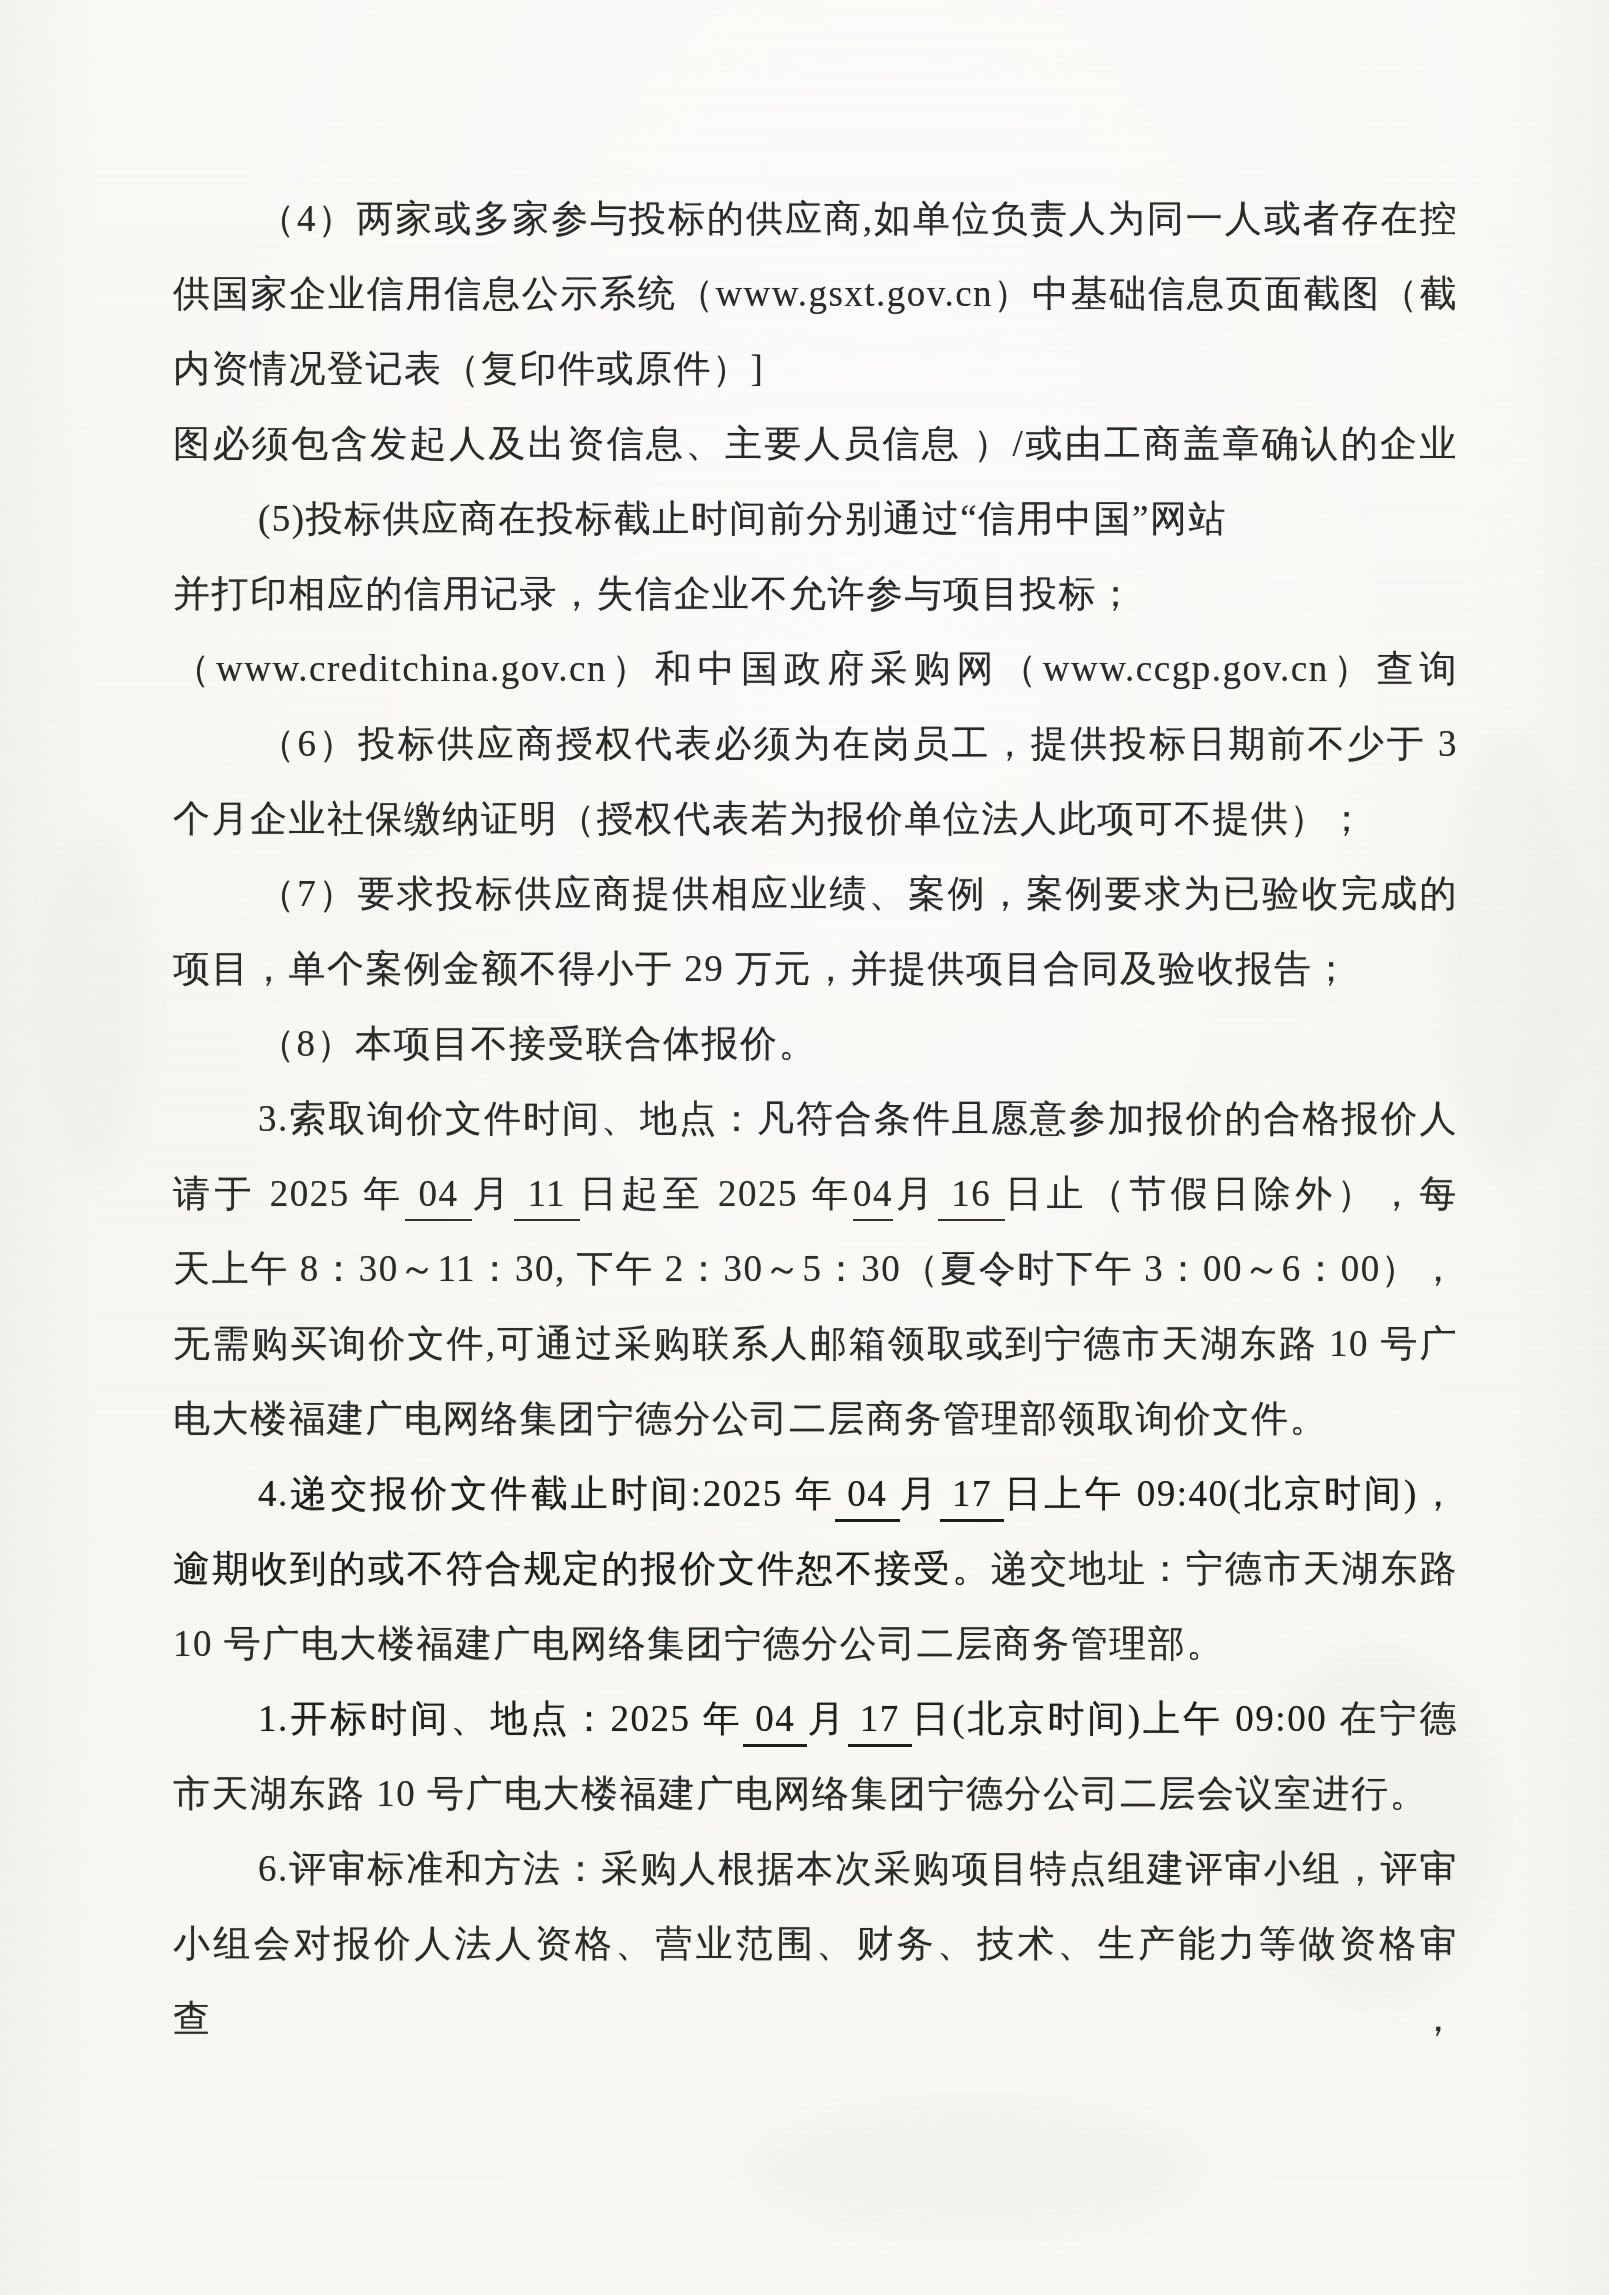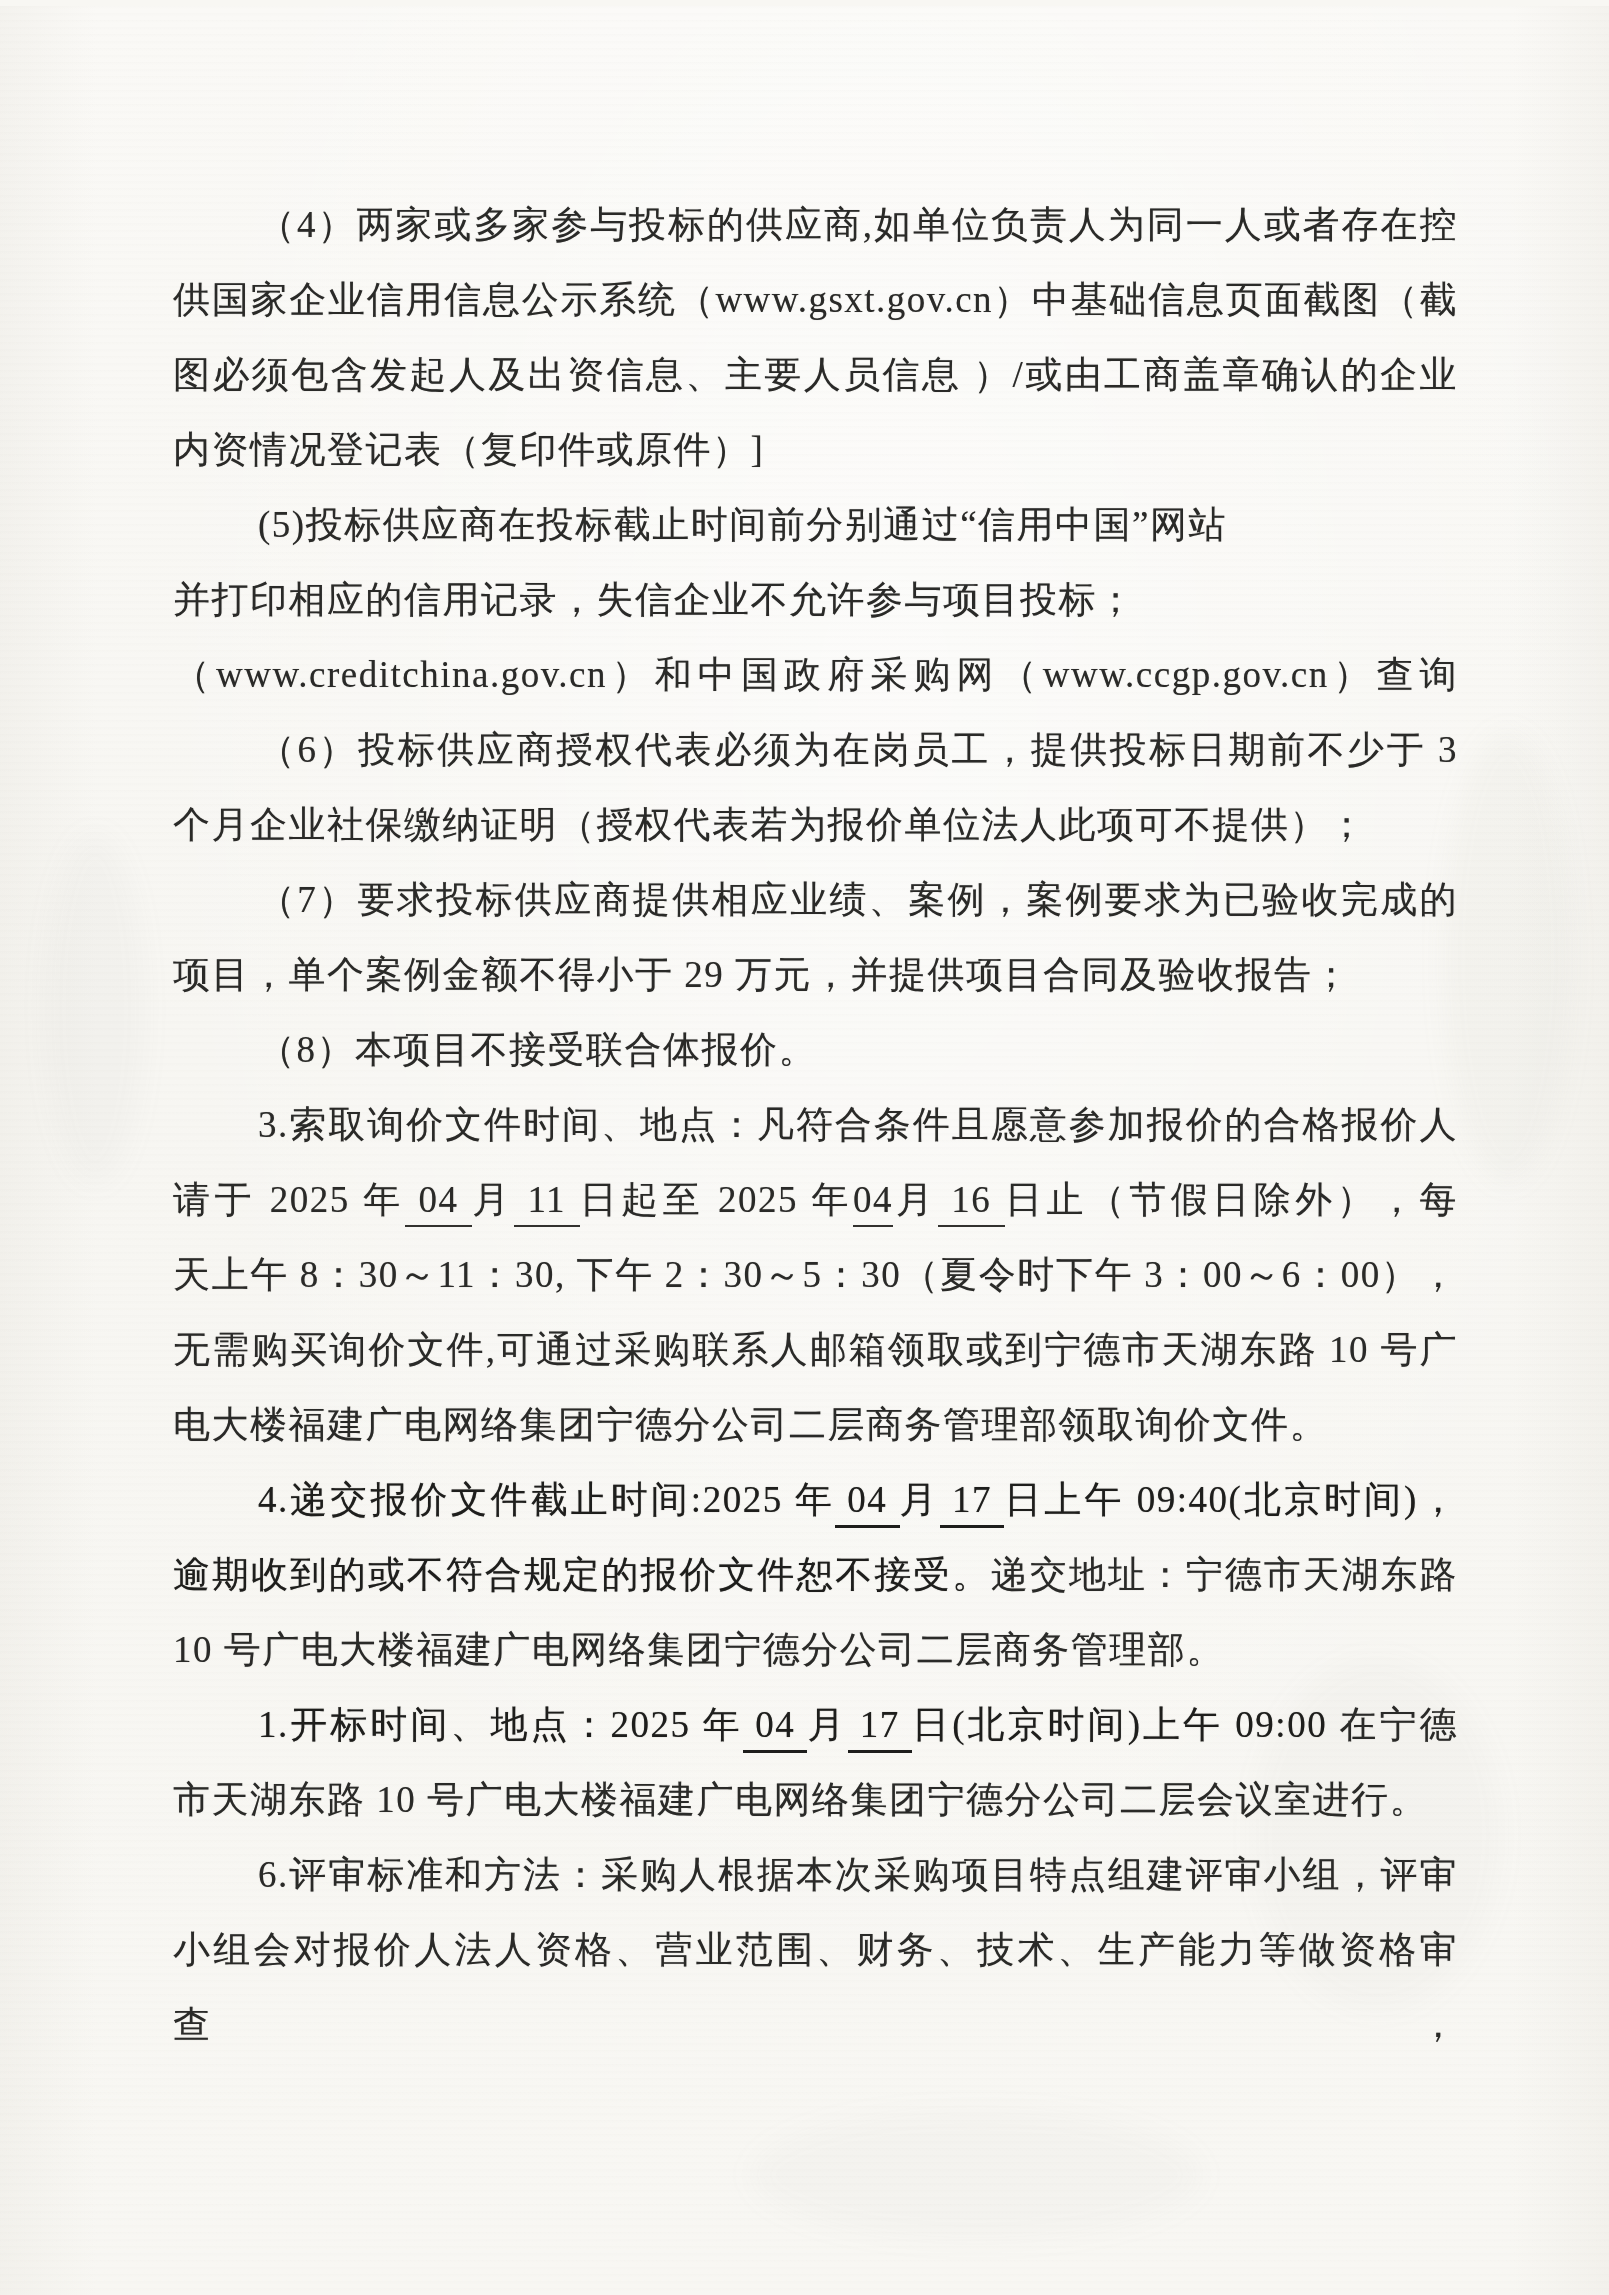--- a/index.html
+++ b/index.html
@@ -13,21 +13,20 @@
     background: #f8f7f3;
     font-family: "Liberation Serif", "DejaVu Serif", serif;
   }
   .page {
     position: absolute;
     inset: 0;
     background:
       radial-gradient(ellipse at 55% 30%, rgba(255,255,255,0.55) 0%, rgba(255,255,255,0) 60%),
       linear-gradient(90deg, rgba(225,222,214,0.25) 0%, rgba(255,255,255,0) 6%, rgba(255,255,255,0) 94%, rgba(228,225,217,0.28) 100%),
       linear-gradient(180deg, #faf9f6 0%, #f7f6f2 45%, #f8f7f3 100%);
-    margin-top: 6px;
   }
   
   .texture {
     position: absolute;
     inset: 0;
     background: repeating-linear-gradient(
       180deg,
       rgba(180,178,170,0.035) 0px,
       rgba(255,255,255,0) 3.5px,
       rgba(255,255,255,0) 7px
@@ -86,22 +85,22 @@
 
 <div class="page">
   <div class="texture"></div>
   <div class="smudge s1"></div>
   <div class="smudge s2"></div>
   <div class="smudge s3"></div>
   <div class="smudge s4"></div>
   <div id="doc" class="content">
       <div class="line j ind"><span class="seg">（4）两家或多家参与投标的供应商,如单位负责人为同一人或者存在控</span></div>
       <div class="line j"><span class="seg">供国家企业信用信息公示系统（www.gsxt.gov.cn）中基础信息页面截图（截</span></div>
+      <div class="line"><span class="seg">内资情况登记表（复印件或原件）]</span></div>
       <div class="line j"><span class="seg">图必须包含发起人及出资信息、主要人员信息 ）/或由工商盖章确认的企业</span></div>
-      <div class="line"><span class="seg">内资情况登记表（复印件或原件）]</span></div>
       <div class="line ind"><span class="seg">(5)投标供应商在投标截止时间前分别通过“信用中国”网站</span></div>
       <div class="line"><span class="seg">并打印相应的信用记录，失信企业不允许参与项目投标；</span></div>
       <div class="line j"><span class="seg">（www.creditchina.gov.cn）和中国政府采购网（www.ccgp.gov.cn）查询</span></div>
       <div class="line j ind"><span class="seg">（6）投标供应商授权代表必须为在岗员工，提供投标日期前不少于 3</span></div>
       <div class="line"><span class="seg">个月企业社保缴纳证明（授权代表若为报价单位法人此项可不提供）；</span></div>
       <div class="line j ind"><span class="seg">（7）要求投标供应商提供相应业绩、案例，案例要求为已验收完成的</span></div>
       <div class="line"><span class="seg">项目，单个案例金额不得小于 29 万元，并提供项目合同及验收报告；</span></div>
       <div class="line ind"><span class="seg">（8）本项目不接受联合体报价。</span></div>
       <div class="line j ind"><span class="seg">3.索取询价文件时间、地点：凡符合条件且愿意参加报价的合格报价人</span></div>
       <div class="line j"><span class="seg">请于 2025 年</span><span class="seg u"> 04 </span><span class="seg">月</span><span class="seg u"> 11 </span><span class="seg">日起至 2025 年</span><span class="seg u">04</span><span class="seg">月</span><span class="seg u"> 16 </span><span class="seg">日止（节假日除外），每</span></div>

